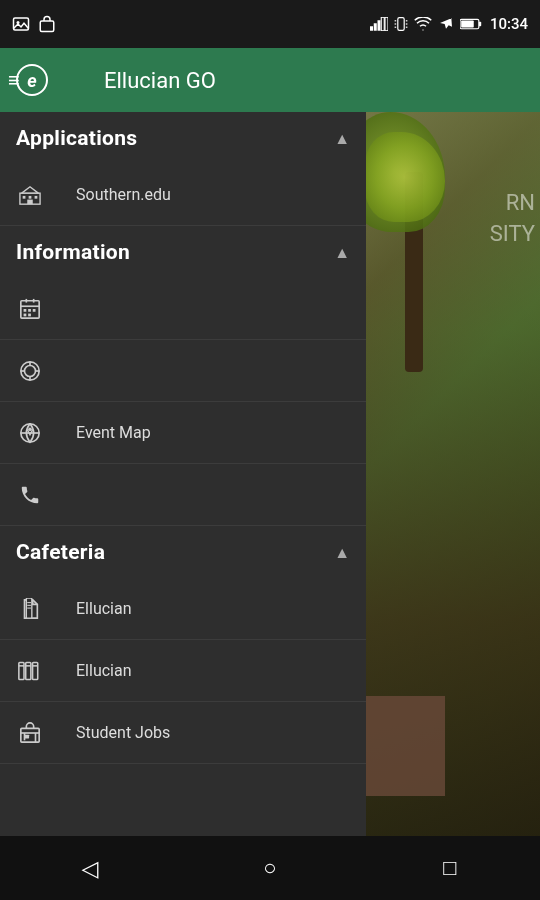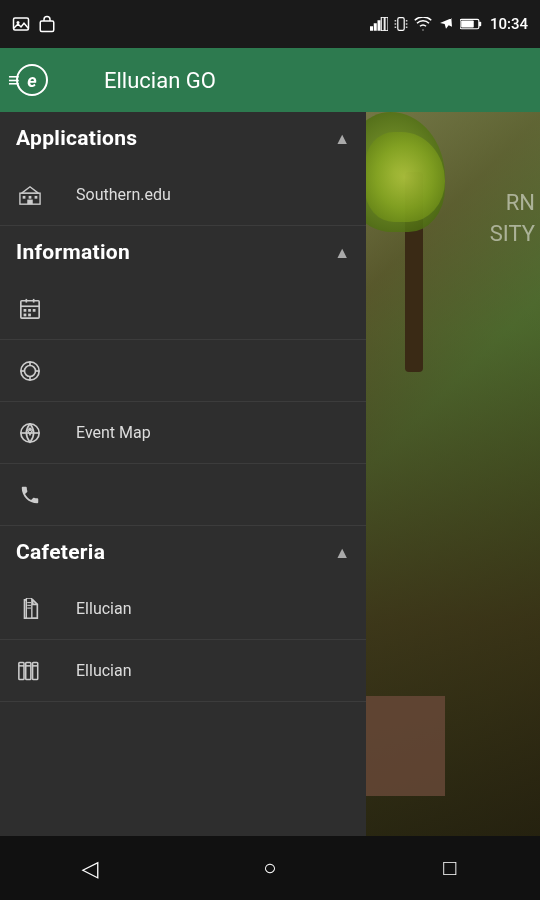--- a/index.html
+++ b/index.html
@@ -409,20 +409,33 @@
         <rect x="9" y="1" width="6" height="20" rx="1"></rect>
         <rect x="17" y="1" width="6" height="20" rx="1"></rect>
         <line x1="1" y1="5" x2="7" y2="5"></line>
         <line x1="9" y1="5" x2="15" y2="5"></line>
         <line x1="17" y1="5" x2="23" y2="5"></line>
       </svg>
     </div>
     <span class="menu-item-label">Ellucian</span>
   </div>
 
+  <div class="menu-item">
+    <div class="menu-item-icon">
+      <svg width="22" height="22" viewBox="0 0 24 24" fill="none" stroke="#ccc" stroke-width="1.8">
+        <rect x="2" y="7" width="20" height="15" rx="1"></rect>
+        <path d="M8 7V5a4 4 0 0 1 8 0v2"></path>
+        <rect x="6" y="14" width="5" height="4" rx="0.5" fill="#ccc" stroke="none"></rect>
+        <line x1="2" y1="12" x2="22" y2="12"></line>
+        <line x1="6" y1="12" x2="6" y2="20"></line>
+        <line x1="18" y1="12" x2="18" y2="22"></line>
+      </svg>
+    </div>
+    <span class="menu-item-label">Student Jobs</span>
+  </div>
 
 </div>
 
 <div class="bottom-nav">
   <div class="nav-btn">
     <span>◁</span>
   </div>
   <div class="nav-btn">
     <span>○</span>
   </div>

